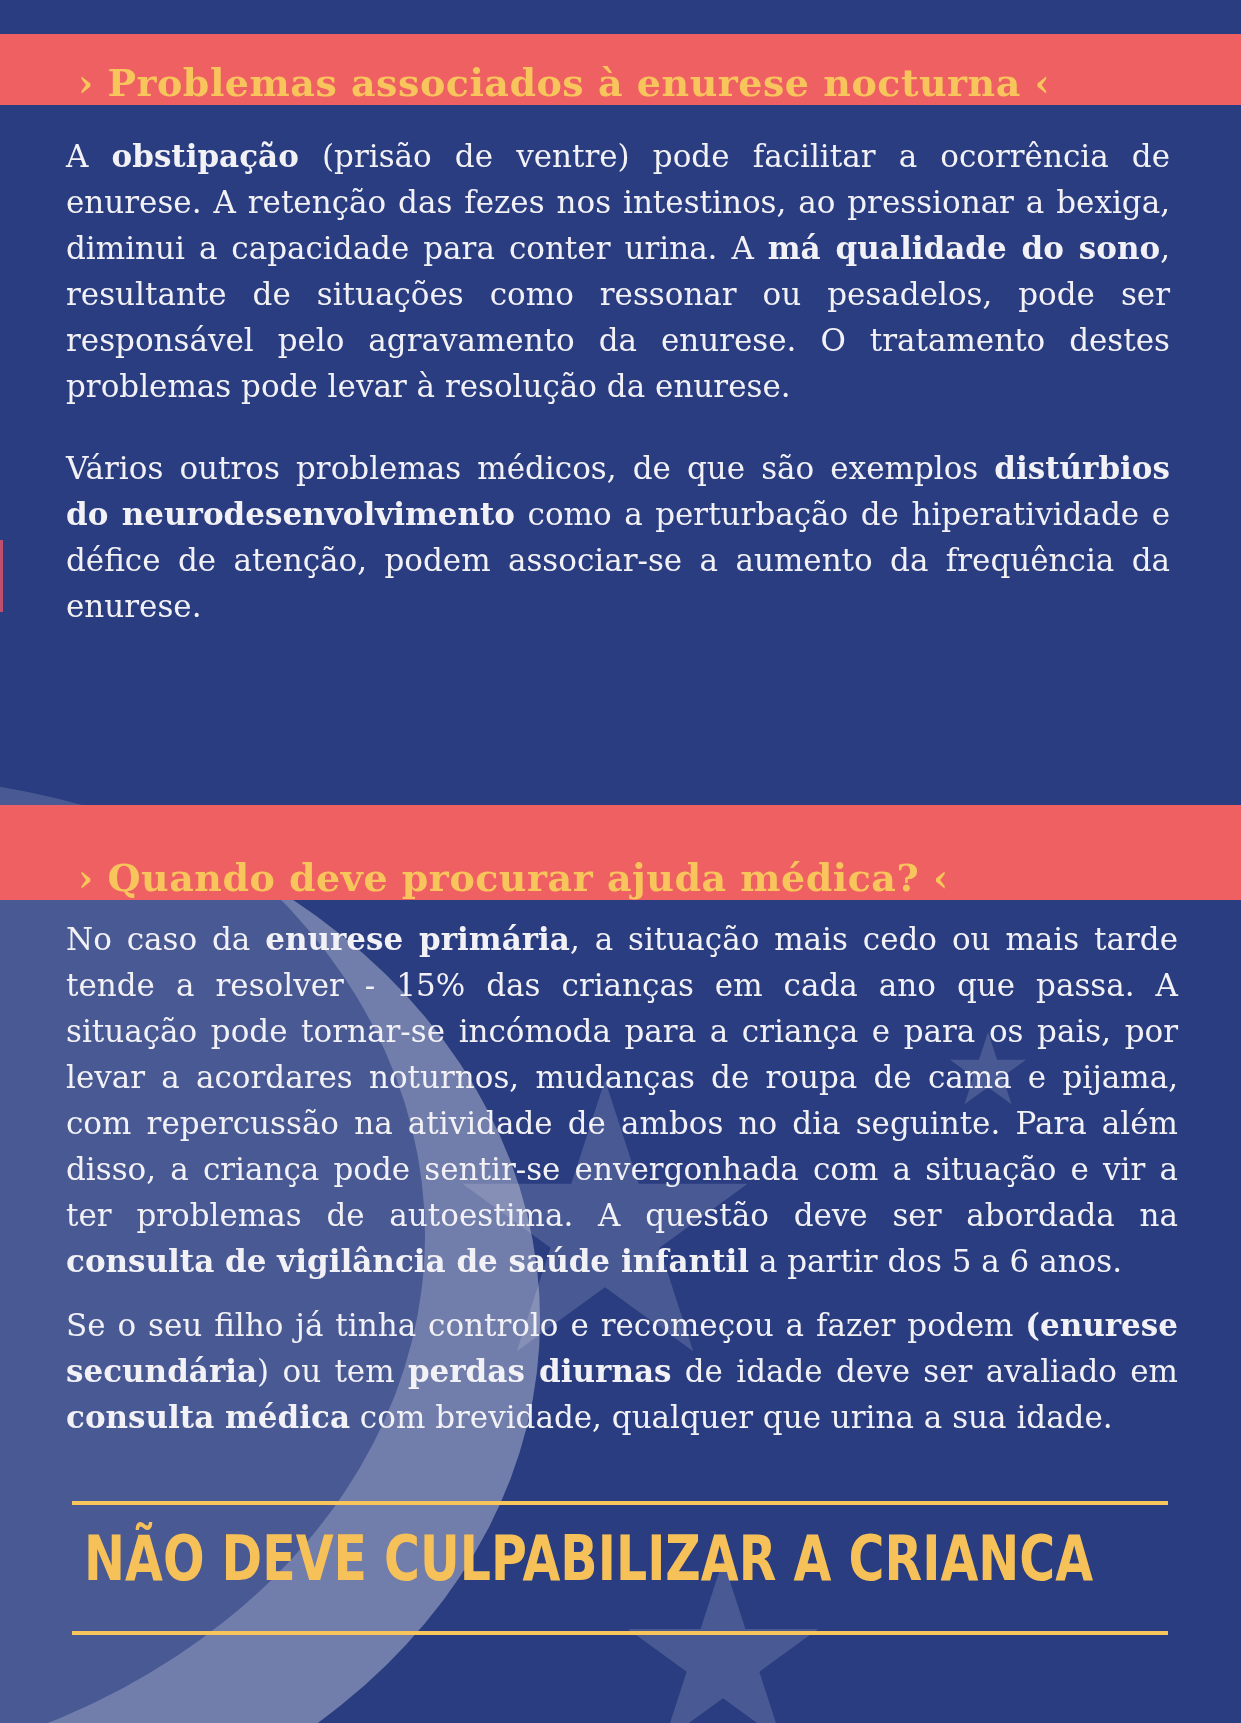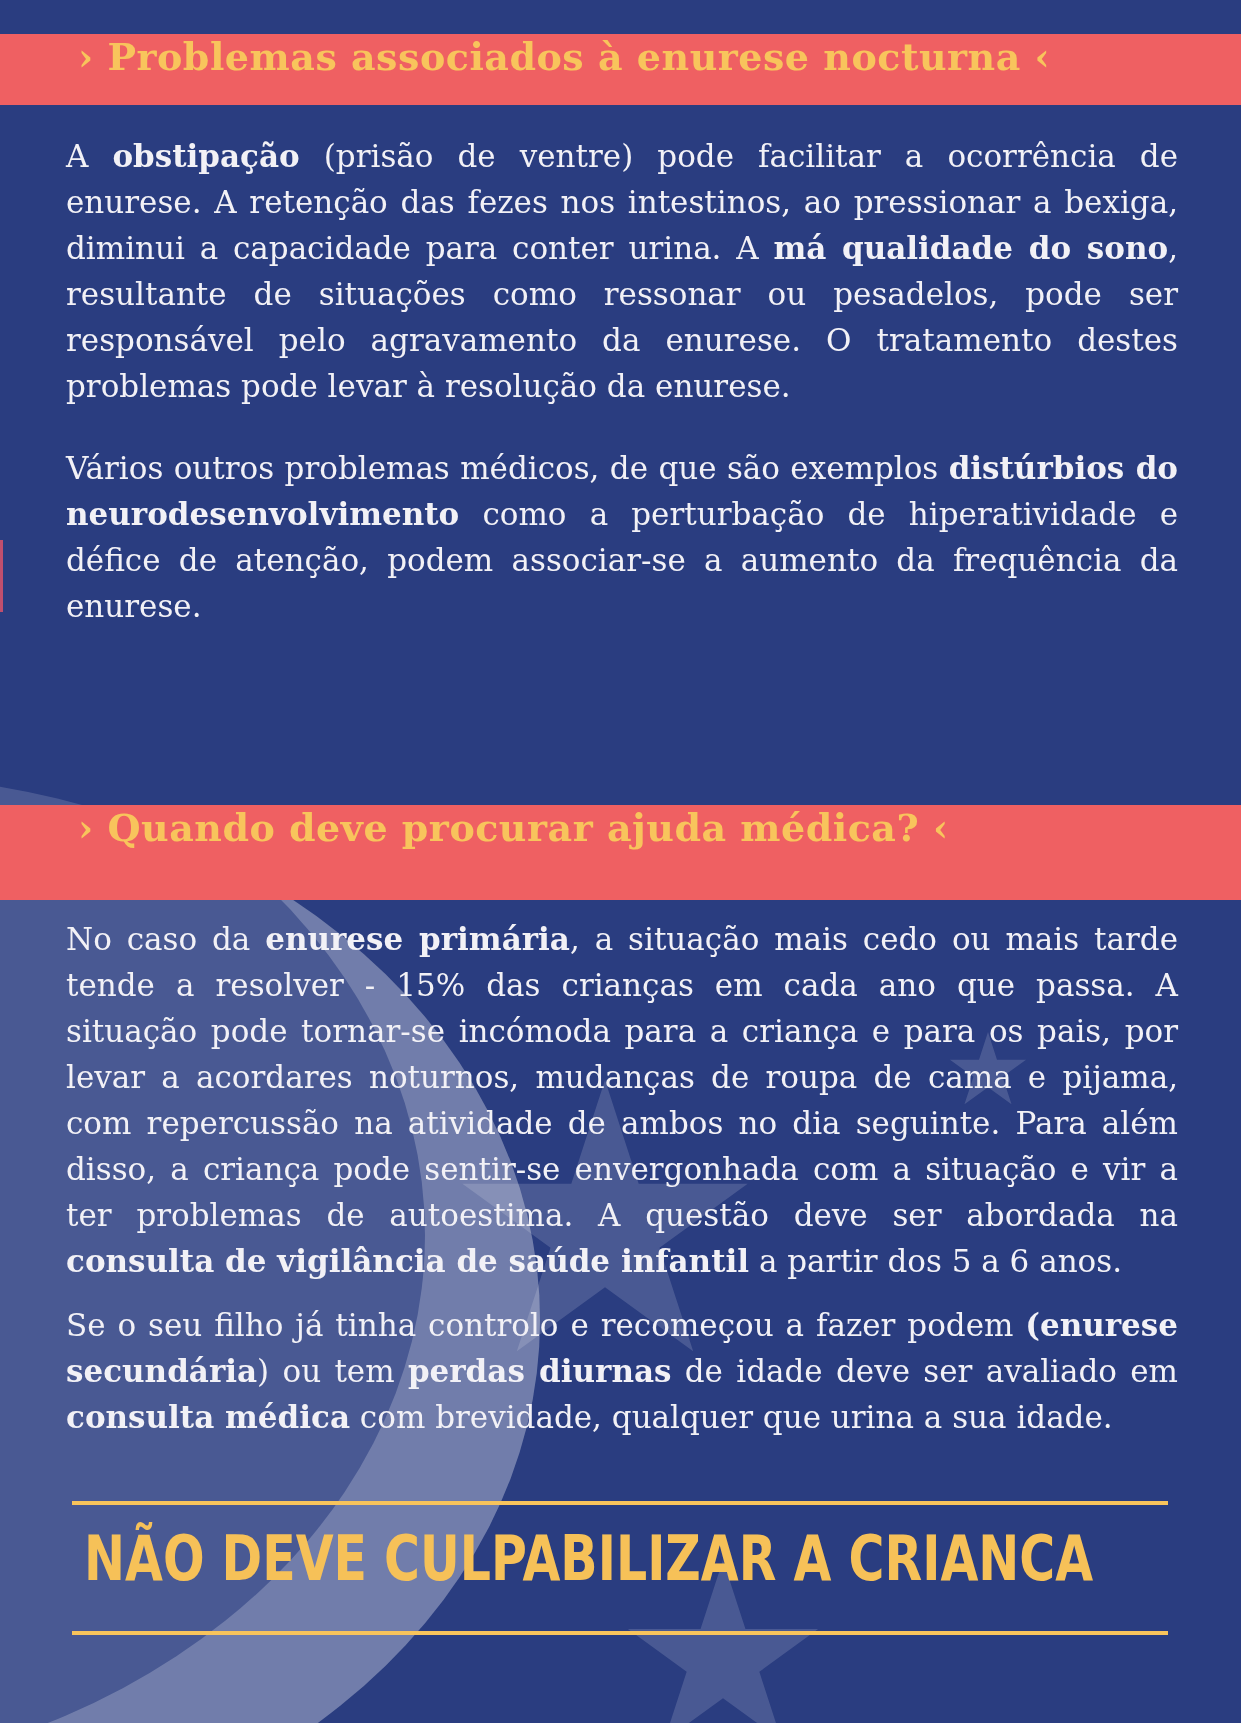--- a/index.html
+++ b/index.html
@@ -11,41 +11,41 @@
     font-family:"DejaVu Serif","Liberation Serif",serif;
   }
   .decor{position:absolute;left:0;top:0;width:1241px;height:1723px;pointer-events:none;}
   .artifact-strip{
     position:absolute;left:0;top:540px;width:3px;height:72px;
     background:#bf4f6e;
   }
   .band{
     position:absolute;left:0;width:1241px;height:71px;
     background:#ef6062;
-    display:flex;align-items:flex-start;
+    display:flex;align-items:flex-end;
     padding-left:78px;box-sizing:border-box;
   }
   .band1{top:34px;}
   .band2{top:805px;height:95px;}
   .band h2{
     margin:0;
     font-size:38px;font-weight:bold;
     color:#f8c45c;
     letter-spacing:.5px;
     font-family:"DejaVu Serif","Liberation Serif",serif;
   }
   .col{
     position:absolute;left:66px;width:1112px;
     color:#f2f1f6;
     font-size:31px;line-height:46px;
     text-align:justify;
   }
   .col1{top:133px;}
   .col2{top:912px;}
-  .col p{margin:0 0 36px 0;}
+  .col p{margin:0 8px 36px 0;}
   .col2 p{margin:4px 0 18px 0;}
   .col .bold{font-weight:bold;}
   .rule{
     position:absolute;left:72px;width:1096px;height:4px;
     background:#f8c45c;
   }
   .rule1{top:1501px;}
   .rule2{top:1631px;}
   .footer-title{
     position:absolute;left:84px;top:1528px;width:1400px;

